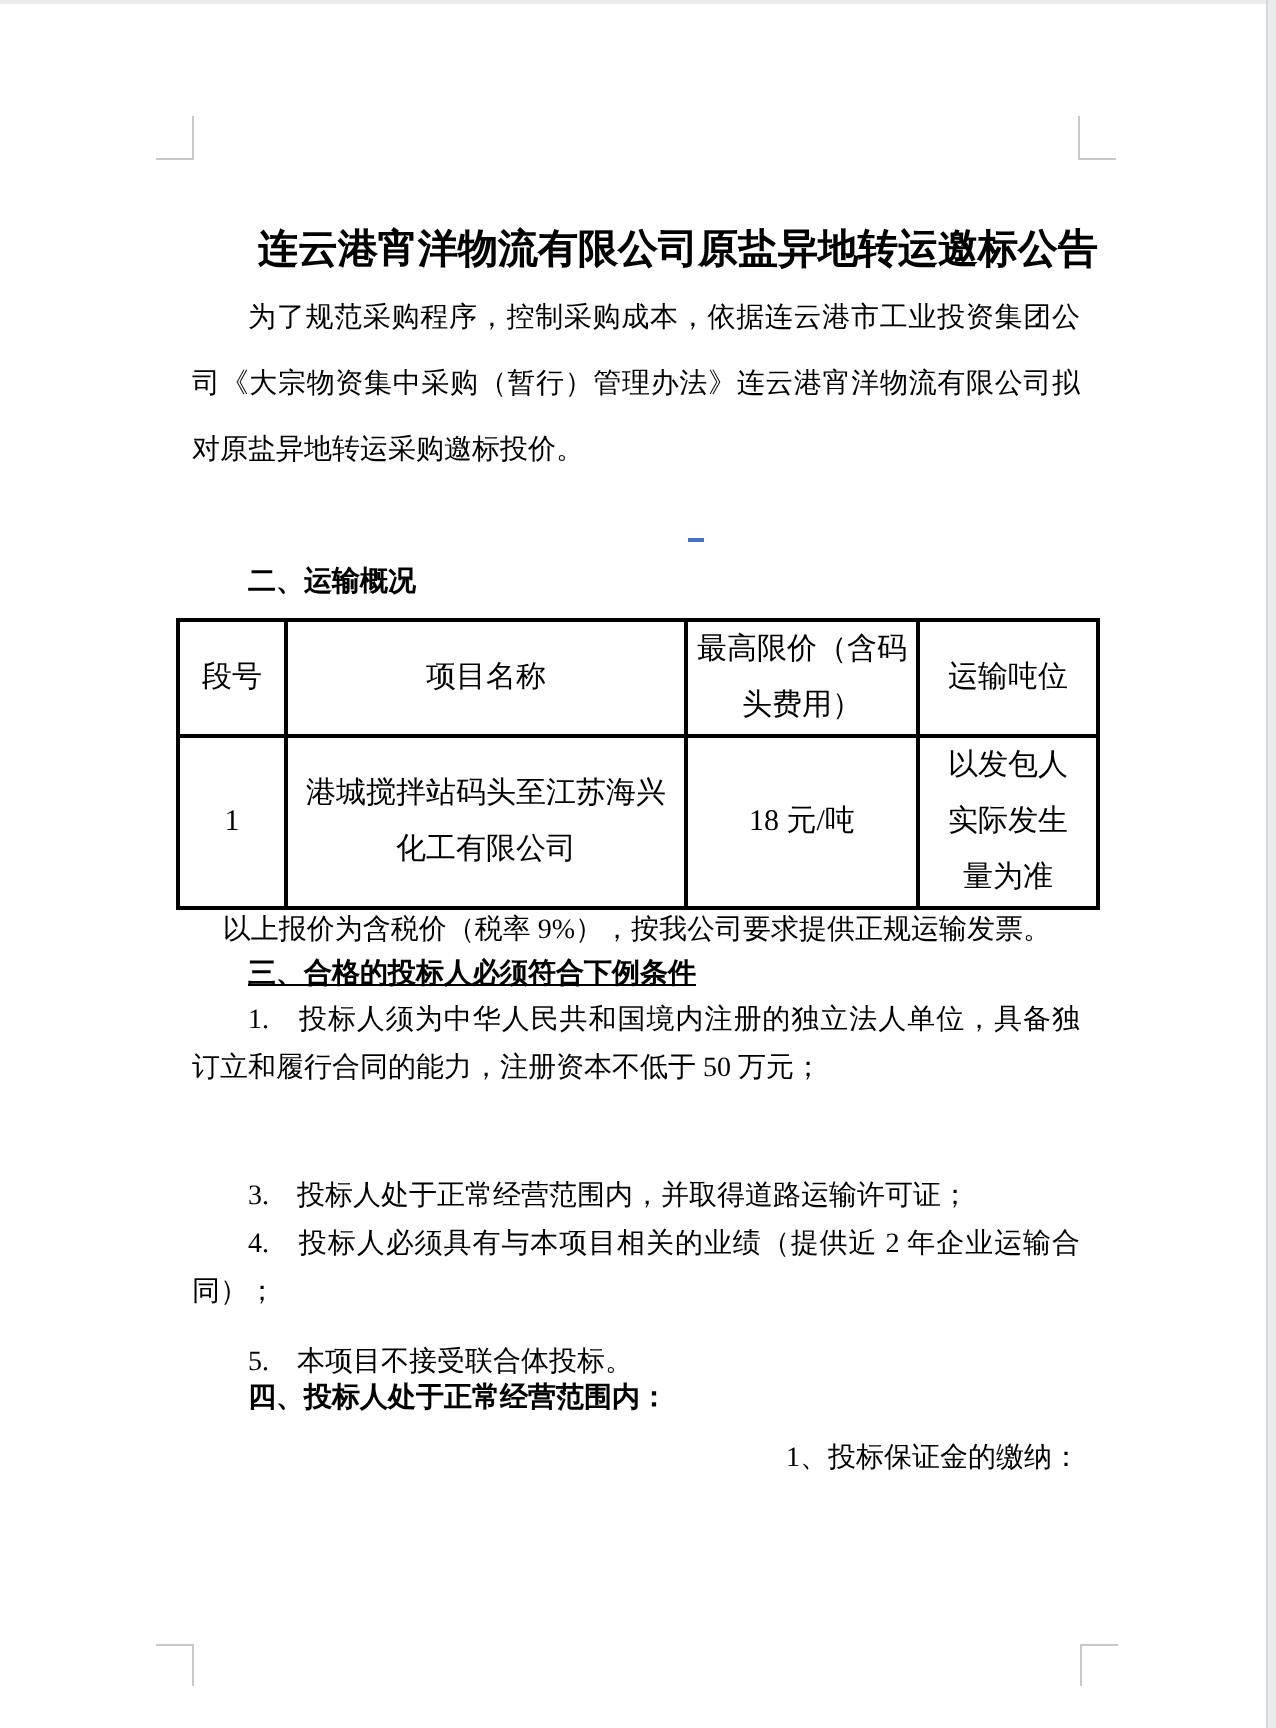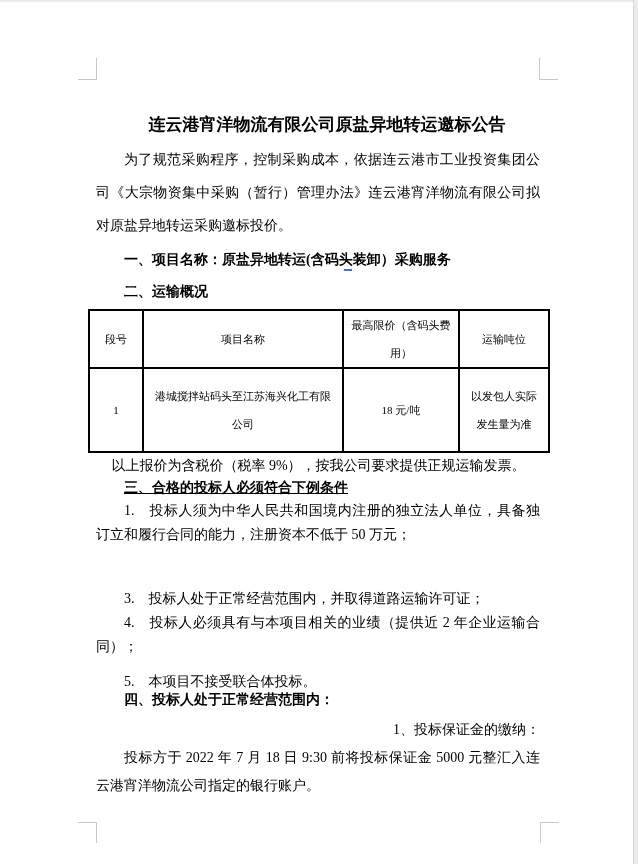--- a/index.html
+++ b/index.html
@@ -11,30 +11,30 @@
   .chrome-right{position:absolute;top:0;left:633px;width:5px;height:864px;background:#e9ebec;border-left:1px solid #d6d8d9;box-sizing:border-box;}
   
   .cm{position:absolute;border:0 solid #c6c8c9;}
   .cm-tl{left:78px;top:58px;width:18px;height:21px;border-right-width:1px;border-bottom-width:1px;}
   .cm-tr{left:539px;top:58px;width:18px;height:21px;border-left-width:1px;border-bottom-width:1px;}
   .cm-bl{left:78px;top:822px;width:18px;height:20px;border-right-width:1px;border-top-width:1px;}
   .cm-br{left:540px;top:822px;width:18px;height:20px;border-left-width:1px;border-top-width:1px;}
 
   .content{position:absolute;left:96px;top:0;width:444px;height:864px;}
   .blk{position:absolute;left:0;right:0;font-size:14px;line-height:23.5px;text-align:justify;}
-  .doc-title{top:112px;left:9px;right:-9px;font-size:17px;font-weight:bold;line-height:26px;text-align:center;}
+  .doc-title{top:112px;left:9px;right:-9px;font-size:20px;font-weight:bold;line-height:26px;text-align:right;}
   .intro{top:143px;line-height:33px;text-indent:2em;}
   .h-sec{font-weight:bold;line-height:22px;text-indent:2em;text-align:left;white-space:nowrap;}
   .h1{top:249px;}
   .h2{top:281px;}
   .tbl-wrap{position:absolute;left:-8px;top:309px;width:460px;}
   table.grid{border-collapse:collapse;width:460px;table-layout:fixed;}
   table.grid th,table.grid td{
     border:2px solid #000;font-weight:normal;text-align:center;vertical-align:middle;
-    font-size:11px;line-height:28px;padding:0 8px;overflow:hidden;
+    font-size:15px;line-height:28px;padding:0 8px;overflow:hidden;
   }
   table.grid th{padding:0 4px;}
   tr.hdr{height:56px;}
   tr.row{height:84px;}
   td.c-tonnage{padding:0 10px;}
   .tax{top:454px;text-indent:1.1em;right:-14px;text-align:left;white-space:nowrap;}
   .h3{top:477px;text-decoration:underline;}
   .it1{top:499px;}
   .it2{top:546px;}
   .it3{top:587px;white-space:nowrap;text-align:left;}
@@ -59,21 +59,20 @@
   <div class="cm cm-br"></div>
 
   <div class="proof-mark"></div>
 
   <div class="content">
 
     <div class="blk doc-title">连云港宵洋物流有限公司原盐异地转运邀标公告</div>
 
     <div class="blk intro">为了规范采购程序，控制采购成本，依据连云港市工业投资集团公司《大宗物资集中采购（暂行）管理办法》连云港宵洋物流有限公司拟对原盐异地转运采购邀标投价。</div>
 
-    <div class="blk h-sec h1">一、项目名称：原盐异地转运(含码头装卸）采购服务</div>
 
     <div class="blk h-sec h2">二、运输概况</div>
 
     <div class="tbl-wrap">
       <table class="grid">
         <colgroup>
           <col style="width:54px">
             <col style="width:200px">
             <col style="width:116px">
             <col style="width:90px">
@@ -101,16 +100,15 @@
 
     <div class="blk cond it1">1.　投标人须为中华人民共和国境内注册的独立法人单位，具备独订立和履行合同的能力，注册资本不低于 50 万元；</div>
     <div class="blk cond it3">3.　投标人处于正常经营范围内，并取得道路运输许可证；</div>
     <div class="blk cond it4">4.　投标人必须具有与本项目相关的业绩（提供近 2 年企业运输合同）；</div>
     <div class="blk cond it5">5.　本项目不接受联合体投标。</div>
 
     <div class="blk h-sec h4">四、投标人处于正常经营范围内：</div>
 
     <div class="blk sub1">1、投标保证金的缴纳：</div>
 
-    <div class="blk final">投标方于 2022 年 7 月 18 日 9:30 前将投标保证金 5000 元整汇入连云港宵洋物流公司指定的银行账户。</div>
 
   </div>
 </div>
 
 </body></html>

